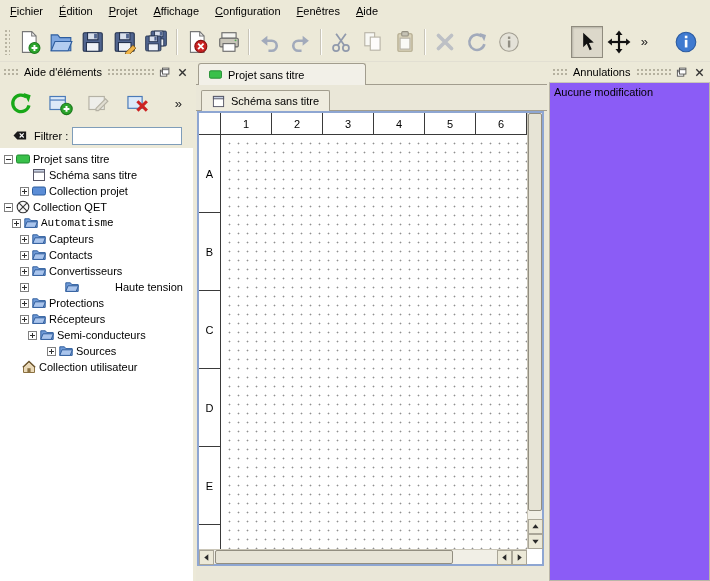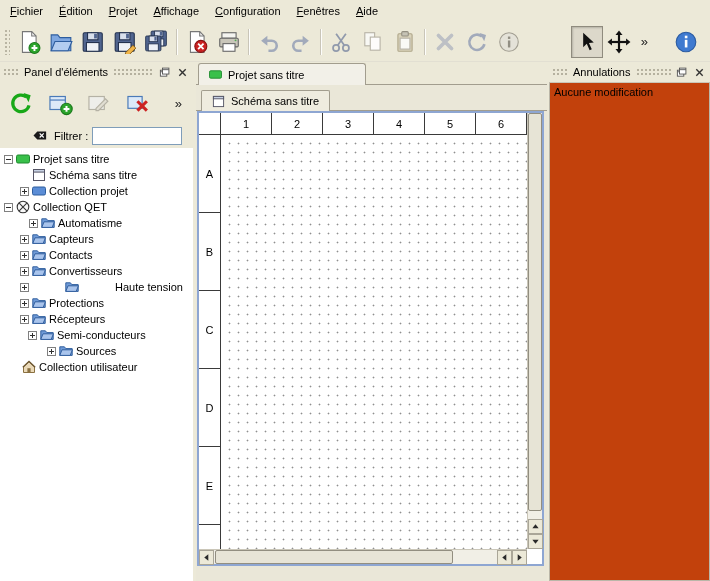--- a/index.html
+++ b/index.html
@@ -40,21 +40,21 @@
   .grip { height:9px; flex:0 0 16px; background-image:radial-gradient(#b5b19f 30%, transparent 32%); background-size:4px 4px; }
   .grip.grow { flex:1; }
   .dock-label { padding:0 2px; white-space:nowrap; }
   .dock-btn { width:15px; height:15px; display:flex; align-items:center; justify-content:center; }
 
   .elem-toolbar { height:42px; flex:0 0 42px; display:flex; align-items:center; padding:0 5px; gap:7px; }
   .ebtn { width:32px; height:32px; display:flex; align-items:center; justify-content:center; }
   .ebtn.dim { opacity:.9; }
   .elem-more { margin-left:auto; }
 
-  .filter-row { height:24px; flex:0 0 24px; display:flex; align-items:center; gap:4px; padding:0 11px;margin-left:20px; }
+  .filter-row { height:24px; flex:0 0 24px; display:flex; align-items:center; gap:4px; padding:0 11px; }
   .filter-clear { width:19px; height:16px; display:flex; align-items:center; }
   .filter-input { flex:1; height:18px; min-width:10px; border:1px solid #7f9db9; background:#fff; font:11px "Liberation Sans", sans-serif; padding:1px 3px; }
 
   .tree { flex:1; background:#fff; overflow:hidden; padding-top:3px; }
   .tree-row { height:16px; display:flex; align-items:center; gap:3px; white-space:nowrap; cursor:default; }
   .exp { width:9px; height:9px; flex:0 0 9px; }
   .exp svg { display:block; width:100%; height:100%; }
   .exp.none { visibility:hidden; }
 
   
@@ -80,21 +80,21 @@
            background-image:radial-gradient(#8f8f8f 0.8px, transparent 1.1px); background-size:9px 9px; background-position:3px 3px; }
 
   .vsb { position:absolute; right:0; top:0; width:15px; bottom:15px; background:#f1efe6; border-left:1px solid #cac6b8; display:flex; flex-direction:column; padding:0; }
   .vthumb { flex:1; margin:0 0 8px 0; background:#e7e4d6; border:1px solid #928e80; border-radius:2px; }
   .sbtn { width:15px; height:15px; flex:0 0 15px; background:#ece9d8; border:1px solid #aaa698; display:flex; align-items:center; justify-content:center; }
   .hsb { position:absolute; left:0; bottom:0; right:15px; height:15px; background:#f1efe6; border-top:1px solid #cac6b8; display:flex; }
   .htrack { flex:1; position:relative; }
   .hthumb { position:absolute; left:1px; top:0; bottom:0; width:84%; background:#e7e4d6; border:1px solid #928e80; border-radius:2px; }
 
   
-  .undo-list { flex:1; background:#c2410c; border:1px solid #bab6a8; border-top:1px solid #cac6b8; }
+  .undo-list { flex:1; background:#8b5cf6; border:1px solid #bab6a8; border-top:1px solid #cac6b8; }
   .undo-item { padding:3px 4px; }
 </style>
 </head>
 <body>
 
 <div class="app">
 
   <div class="menubar" id="menubar">
       <div class="menu-item">Fichier</div>
       <div class="menu-item">Édition</div>
@@ -289,21 +289,21 @@
               <rect x="9.9" y="9" width="2.4" height="7" fill="#fff"></rect>
             </svg>
           </span>
         </div>
       </div>
   </div>
 
   <div class="dock left">
     <div class="dock-title">
       <div class="grip"></div>
-      <span class="dock-label">Panel d'éléments</span>
+      <span class="dock-label">Aide d'éléments</span>
       <div class="grip grow"></div>
       <span class="dock-btn" id="lp-float">
           <span class="icon dock-ic">
             <svg xmlns="http://www.w3.org/2000/svg" viewBox="0 0 12 12" width="100%" height="100%">
               <rect x="1.5" y="3.5" width="7" height="6.5" fill="#fff" stroke="#555"></rect>
               <path d="M1.5 5.2h7" stroke="#555"></path>
               <rect x="3.8" y="1.2" width="7" height="6.5" fill="#fff" stroke="#555"></rect>
               <path d="M3.8 2.9h7" stroke="#555"></path>
             </svg>
           </span>
@@ -412,21 +412,21 @@
             </svg>
           </span>
           <span class="icon titem-icon">
             <svg xmlns="http://www.w3.org/2000/svg" viewBox="0 0 14 14" width="100%" height="100%">
               <circle cx="7" cy="7" r="5.8" fill="#f8f8f8" stroke="#333" stroke-width="1.1"></circle>
               <path d="M3.2 3.2l7.6 7.6M10.8 3.2l-7.6 7.6" stroke="#333" stroke-width="1.1"></path>
             </svg>
           </span>
           <span class="tree-label">Collection QET</span>
         </div>
-        <div class="tree-row" style="padding-left: 29px;">
+        <div class="tree-row" style="padding-left: 12px; font-family: Liberation Mono, monospace;">
           <span class="exp">
             <svg xmlns="http://www.w3.org/2000/svg" viewBox="0 0 9 9" width="100%" height="100%">
               <rect x="0.5" y="0.5" width="8" height="8" fill="#fff" stroke="#808080"></rect>
               <path d="M2 4.5h5M4.5 2v5" stroke="#303030"></path>
             </svg>
           </span>
           <span class="icon titem-icon">
             <svg xmlns="http://www.w3.org/2000/svg" viewBox="0 0 14 14" width="100%" height="100%">
               <path d="M.8 2.8h4.6l1.4 1.8h6.4v6.8H.8z" fill="#6f9bd8" stroke="#33609f"></path>
               <path d="M.8 11.4L3 5.8h10.4l-2.2 5.6z" fill="#a9c4ec" stroke="#33609f"></path>

